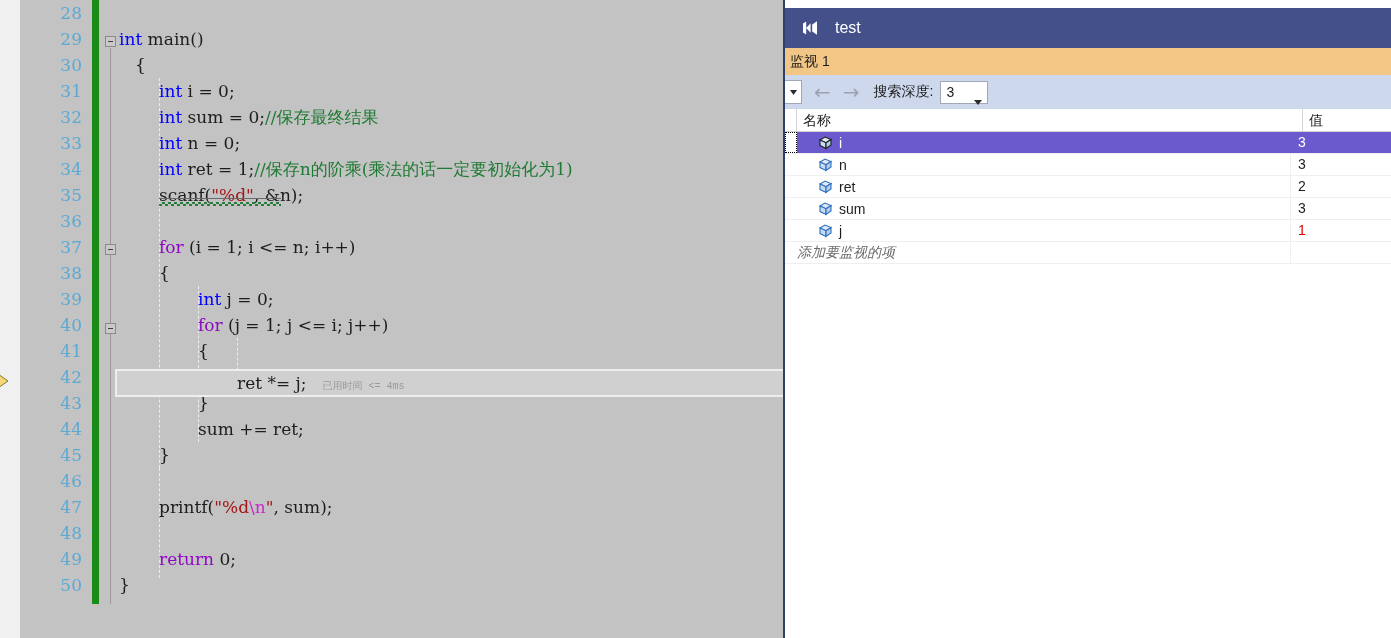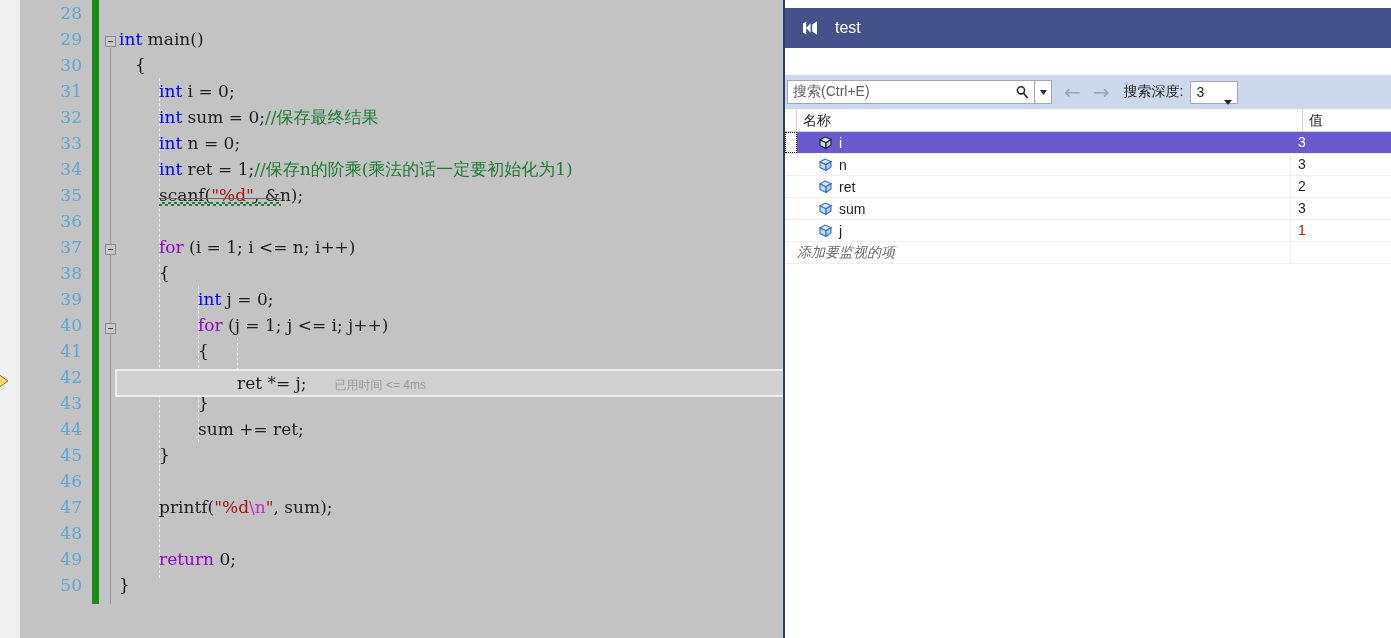--- a/index.html
+++ b/index.html
@@ -125,24 +125,24 @@
     position: absolute;
     left: 119px; top: 370px;
     height: 26px; line-height: 26px;
     white-space: pre;
     font-family: "DejaVu Serif", serif;
     font-size: 17px;
     color: #1d1d1d;
     z-index: 2;
   }
   .perf-tip {
-    font-family: Liberation Sans, sans-serif;
-    font-size: 12px;
+    font-family: Liberation Mono, monospace;
+    font-size: 10px;
     color: #9a9a9a;
-    margin-left: 28px;
+    margin-left: 16px;
   }
 
   
   .kw     { color: #0000ff; }
   .ctrl   { color: #8f08c4; }
   .cmt    { color: #1f7a33; }
   .str    { color: #a31515; }
   .esc    { color: #cc28cc; }
   .plain  { color: #1d1d1d; }
 
@@ -486,31 +486,25 @@
     <div id="watch-titlebar">
       <div id="vs-logo">
         <svg width="22" height="22" viewBox="0 0 22 22">
           <path d="M4 6.5 L7.2 4.6 L7.2 11 L11.6 6.2 L11.6 15.8 L7.2 11 L7.2 17.4 L4 15.5 Z" fill="#ffffff"></path>
           <path d="M18 4.2 L13.2 7.4 L13.2 14.6 L18 17.8 Z" fill="#ffffff"></path>
         </svg>
       </div>
       <div id="watch-title-text">test</div>
     </div>
 
+    <div id="watch-tabbar">
+      <div id="watch-tab-label">监视 1</div>
+    </div>
 
     <div id="watch-toolbar">
-      <div id="search-box">
-        <div id="search-input-text">搜索(Ctrl+E)</div>
-        <div id="search-magnifier">
-          <svg width="15" height="15" viewBox="0 0 15 15">
-            <circle cx="6" cy="5.3" r="3.6" fill="none" stroke="#2b2b2b" stroke-width="1.6"></circle>
-            <line x1="8.4" y1="8" x2="12.6" y2="13" stroke="#2b2b2b" stroke-width="1.8"></line>
-          </svg>
-        </div>
-      </div>
       <div id="search-dropdown">
         <svg width="7" height="5" viewBox="0 0 7 5">
             <path d="M0 0 L7 0 L3.5 5 Z" fill="#2b2b2b"></path>
           </svg>
       </div>
       <div class="nav-arrow">←</div>
       <div class="nav-arrow">→</div>
       <div id="depth-label">搜索深度:</div>
       <div id="depth-select">
         <div id="depth-value">3</div>

